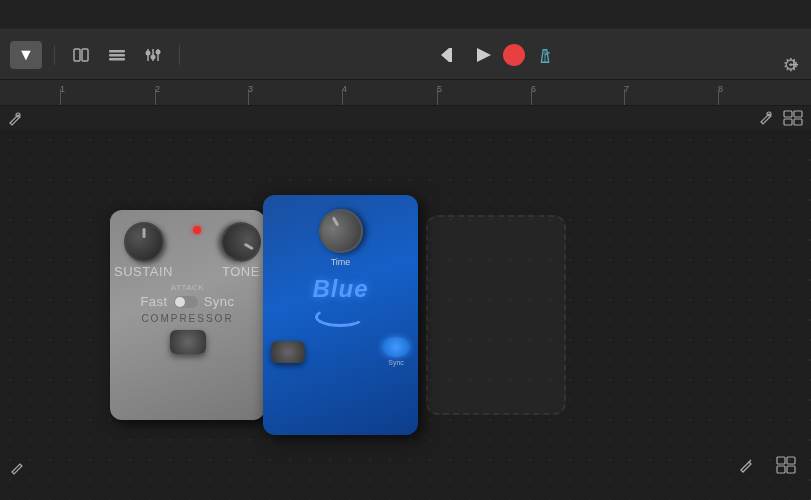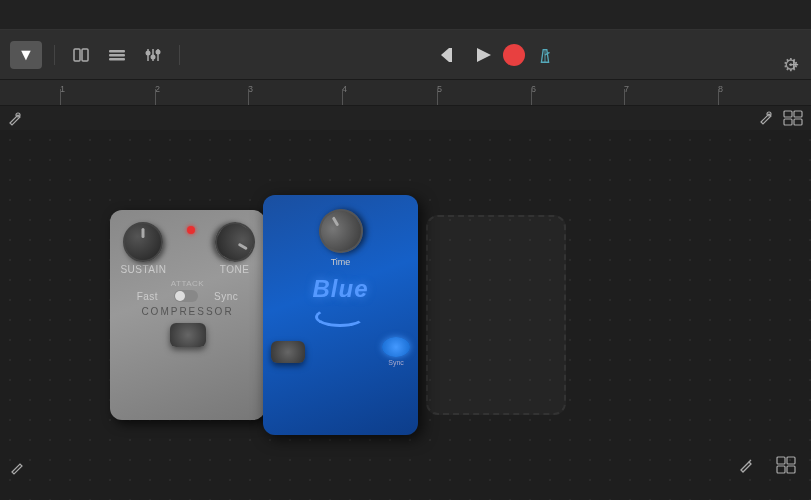--- a/index.html
+++ b/index.html
@@ -173,38 +173,38 @@
       left: 50%;
       transform: translateX(-50%);
       width: 3px;
       height: 10px;
       background: #aaa;
       border-radius: 2px;
     }
 
     .knob-label {
       color: #ccc;
-      font-size: 10px;
+      font-size: 13px;
       text-align: center;
       letter-spacing: 0.5px;
     }
 
     .led-red {
       width: 8px;
       height: 8px;
       background: #e83030;
       border-radius: 50%;
       box-shadow: 0 0 4px #e83030;
       margin-top: 4px;
     }
 
     .attack-row {
       display: flex;
       align-items: center;
-      gap: 16px;
+      gap: 6px;
       margin: 2px 0 4px;
     }
 
     .attack-label-top {
       color: #bbb;
       font-size: 8px;
       text-align: center;
       letter-spacing: 0.5px;
     }
 

